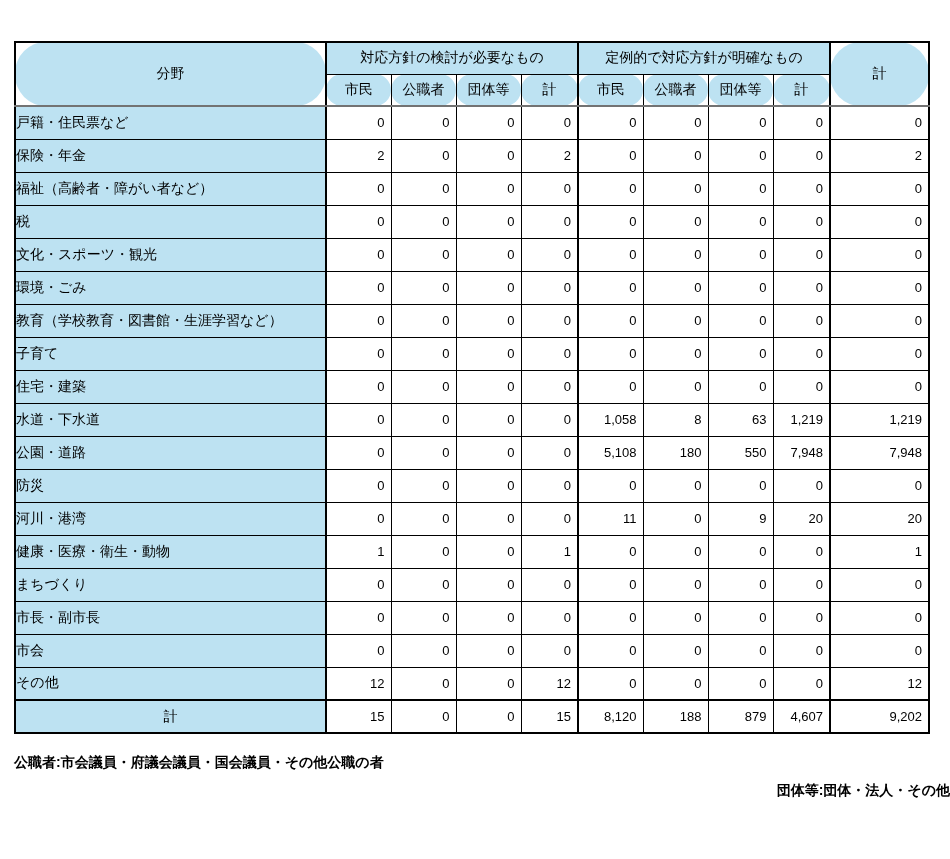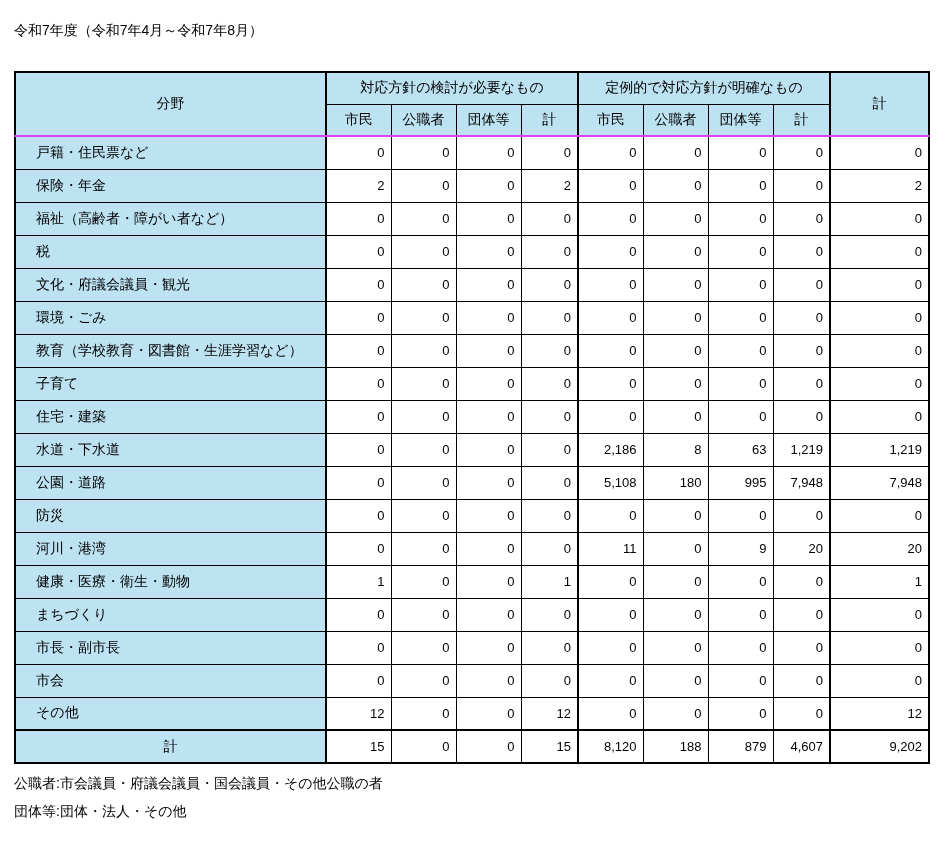--- a/index.html
+++ b/index.html
@@ -31,46 +31,45 @@
   thead th {
     background: var(--hdr, #BDE2F2);
     text-align: center;
     font-size: 14px;
     height: 32px;
     margin-top: 8px;
   }
   td.cat {
     background: var(--hdr, #BDE2F2);
     text-align: left;
-    padding-left: 20px;
+    padding-left: 0;
     font-size: 14px;
     height: 33px;
   }
   td.num {
     background: #ffffff;
     text-align: right;
     padding-right: 6px;
     font-size: 13px;
     height: 33px;
   }
   .thickL { border-left: 2px solid #000; }
-  .thickB { border-bottom: 2px solid #d946ef; }
+  .thickB { border-bottom: 2px solid #737373; border-radius: 31px; }
   tr.total td { border-top: 2px solid #000; }
   tr.total td.cat { text-align: center; padding-left: 0; }
 
-  .notes { margin-top: 12px; font-size: 14px; }
+  .notes { margin-top: 21px; font-size: 14px; font-weight: bold; }
   .note-line { line-height: 15px; }
-  .note-line + .note-line { margin-top: 13px; }
+  .note-line + .note-line { margin-top: 13px; text-align: right; }
 </style>
 </head>
 <body>
 
 <div class="wrap">
 
-  <div class="page-subtitle">令和7年度（令和7年4月～令和7年8月）</div>
 
   <table class="main">
     <colgroup>
       <col style="width:311px">
       <col style="width:65px">
         <col style="width:65px">
         <col style="width:65px">
         <col style="width:57px">
       <col style="width:65px">
         <col style="width:65px">
@@ -139,21 +138,21 @@
           <td class="num">0</td>
           <td class="num">0</td>
           <td class="num">0</td>
           <td class="num thickL">0</td>
           <td class="num">0</td>
           <td class="num">0</td>
           <td class="num">0</td>
           <td class="num thickL">0</td>
         </tr>
         <tr>
-          <td class="cat">文化・府議会議員・観光</td>
+          <td class="cat">文化・スポーツ・観光</td>
           <td class="num thickL">0</td>
           <td class="num">0</td>
           <td class="num">0</td>
           <td class="num">0</td>
           <td class="num thickL">0</td>
           <td class="num">0</td>
           <td class="num">0</td>
           <td class="num">0</td>
           <td class="num thickL">0</td>
         </tr>
@@ -204,35 +203,35 @@
           <td class="num">0</td>
           <td class="num">0</td>
           <td class="num thickL">0</td>
         </tr>
         <tr>
           <td class="cat">水道・下水道</td>
           <td class="num thickL">0</td>
           <td class="num">0</td>
           <td class="num">0</td>
           <td class="num">0</td>
-          <td class="num thickL">2,186</td>
+          <td class="num thickL">1,058</td>
           <td class="num">8</td>
           <td class="num">63</td>
           <td class="num">1,219</td>
           <td class="num thickL">1,219</td>
         </tr>
         <tr>
           <td class="cat">公園・道路</td>
           <td class="num thickL">0</td>
           <td class="num">0</td>
           <td class="num">0</td>
           <td class="num">0</td>
           <td class="num thickL">5,108</td>
           <td class="num">180</td>
-          <td class="num">995</td>
+          <td class="num">550</td>
           <td class="num">7,948</td>
           <td class="num thickL">7,948</td>
         </tr>
         <tr>
           <td class="cat">防災</td>
           <td class="num thickL">0</td>
           <td class="num">0</td>
           <td class="num">0</td>
           <td class="num">0</td>
           <td class="num thickL">0</td>

